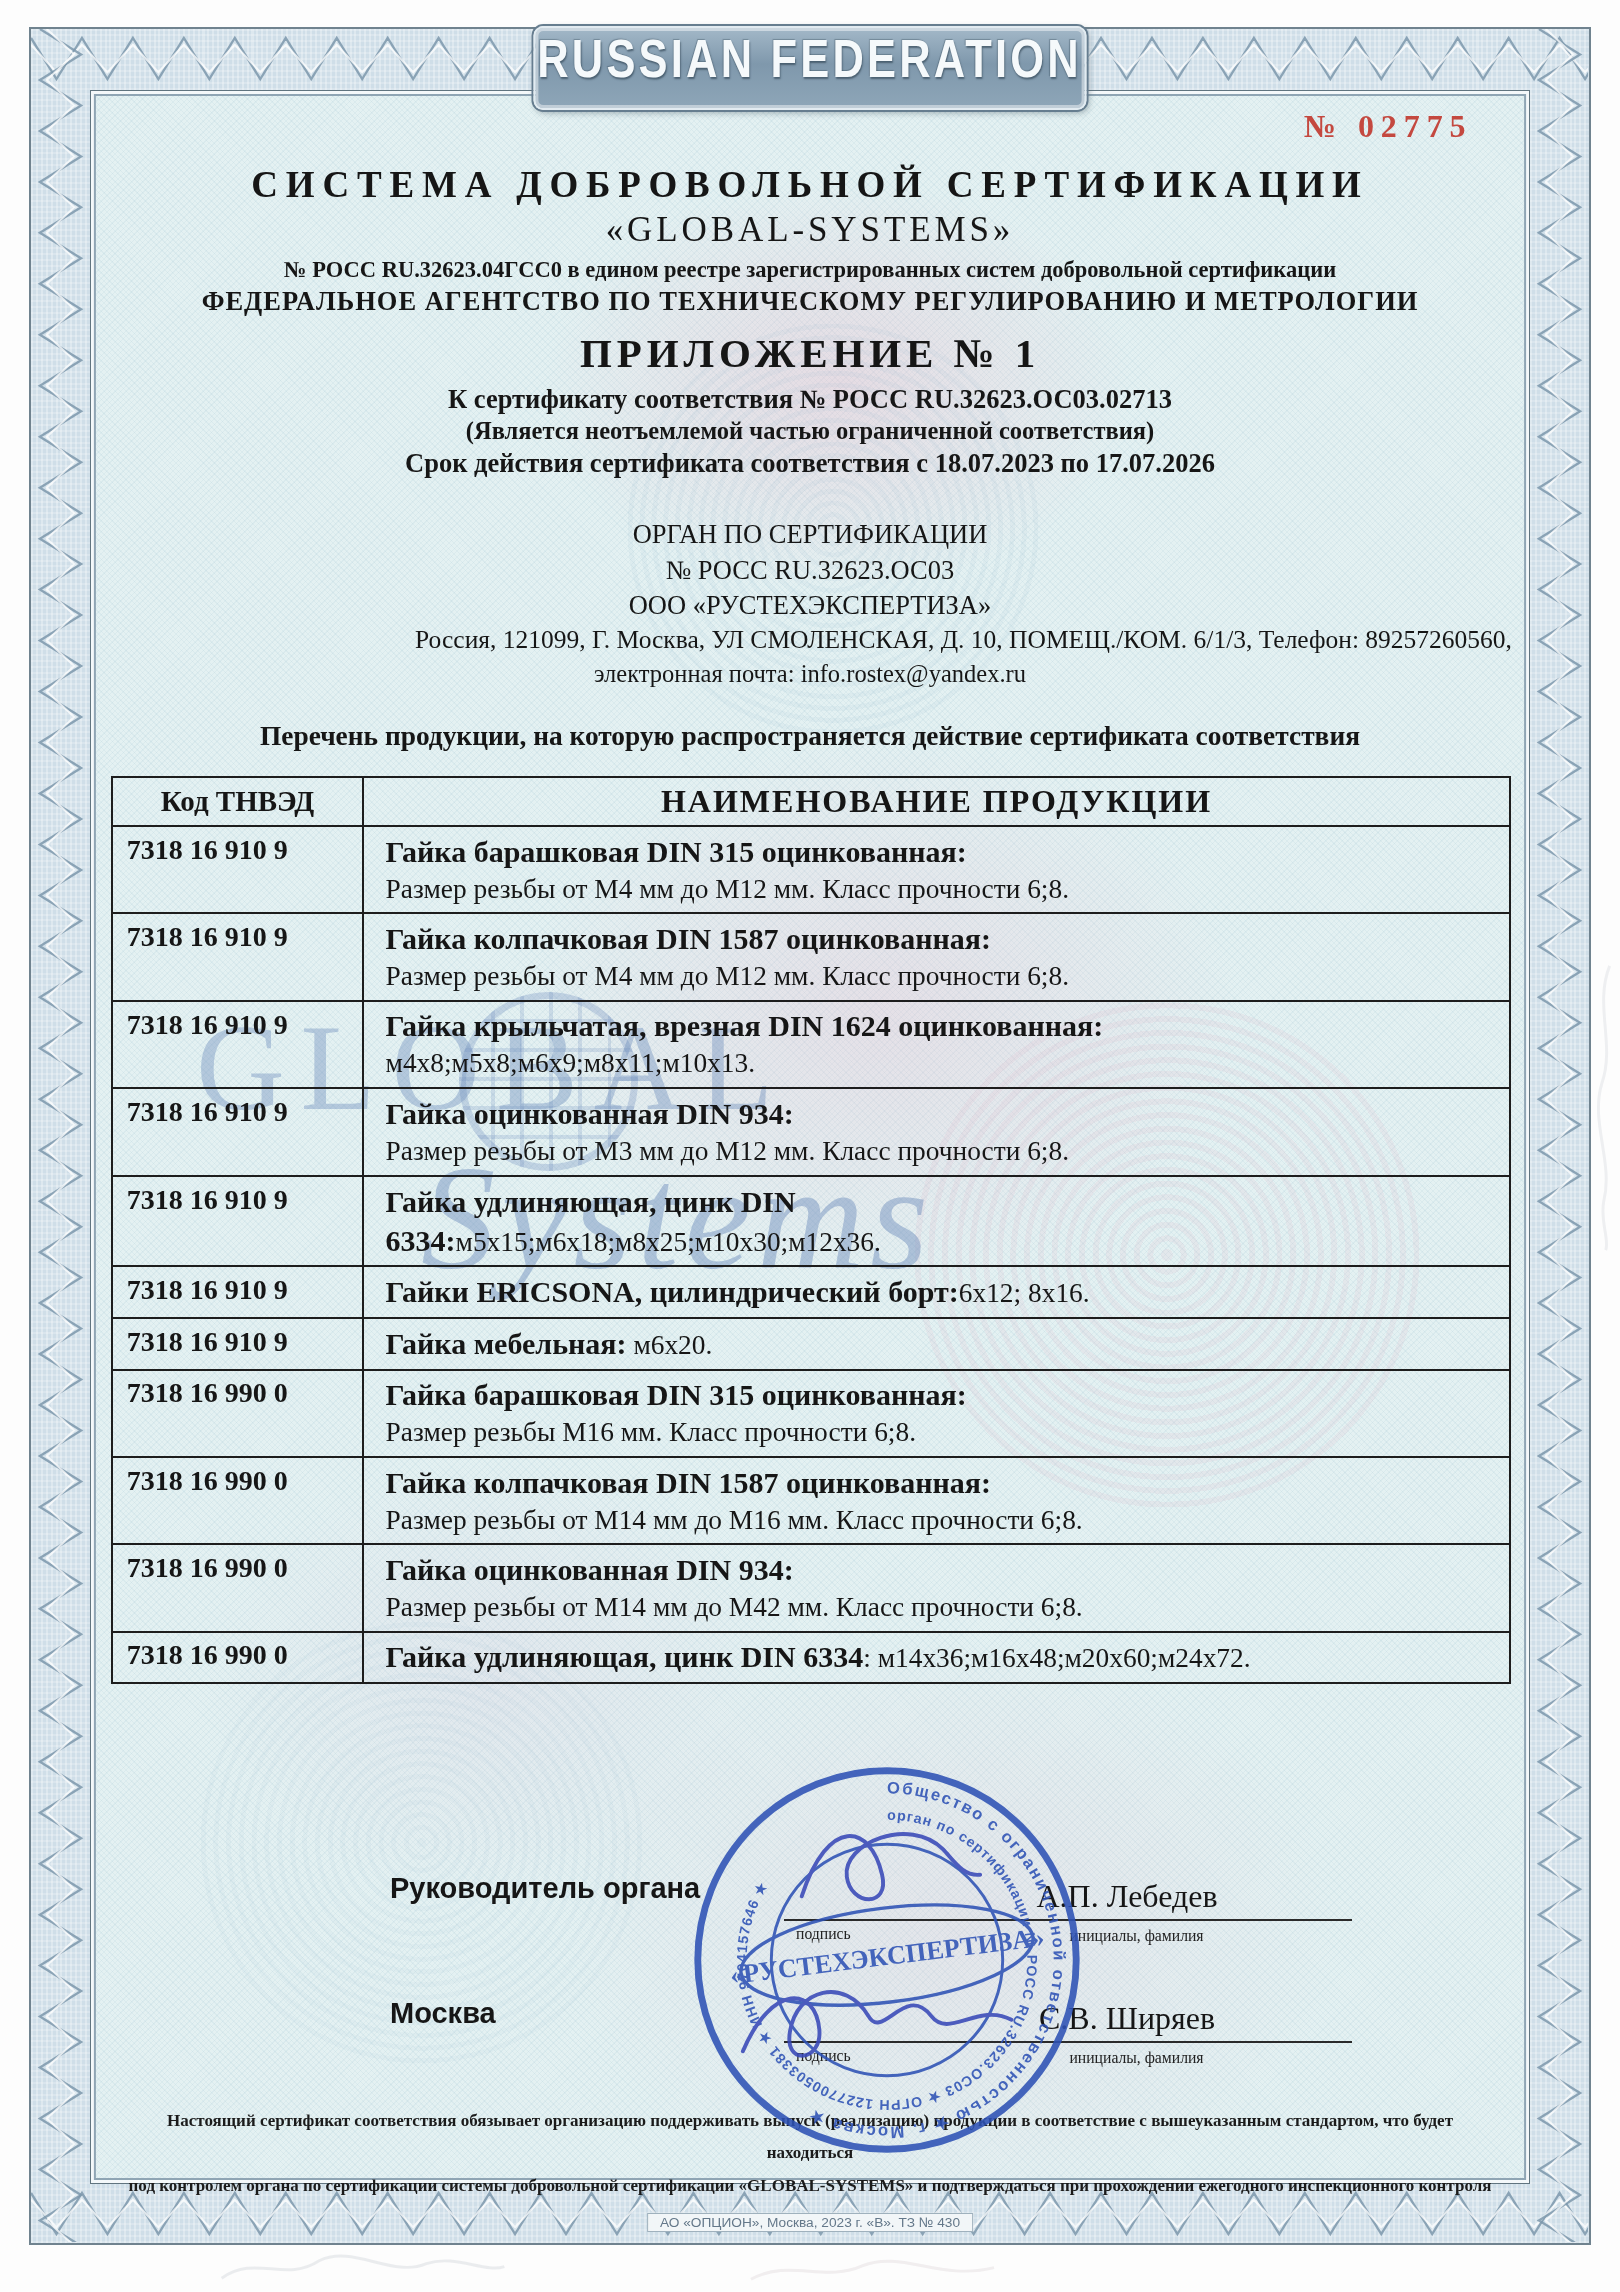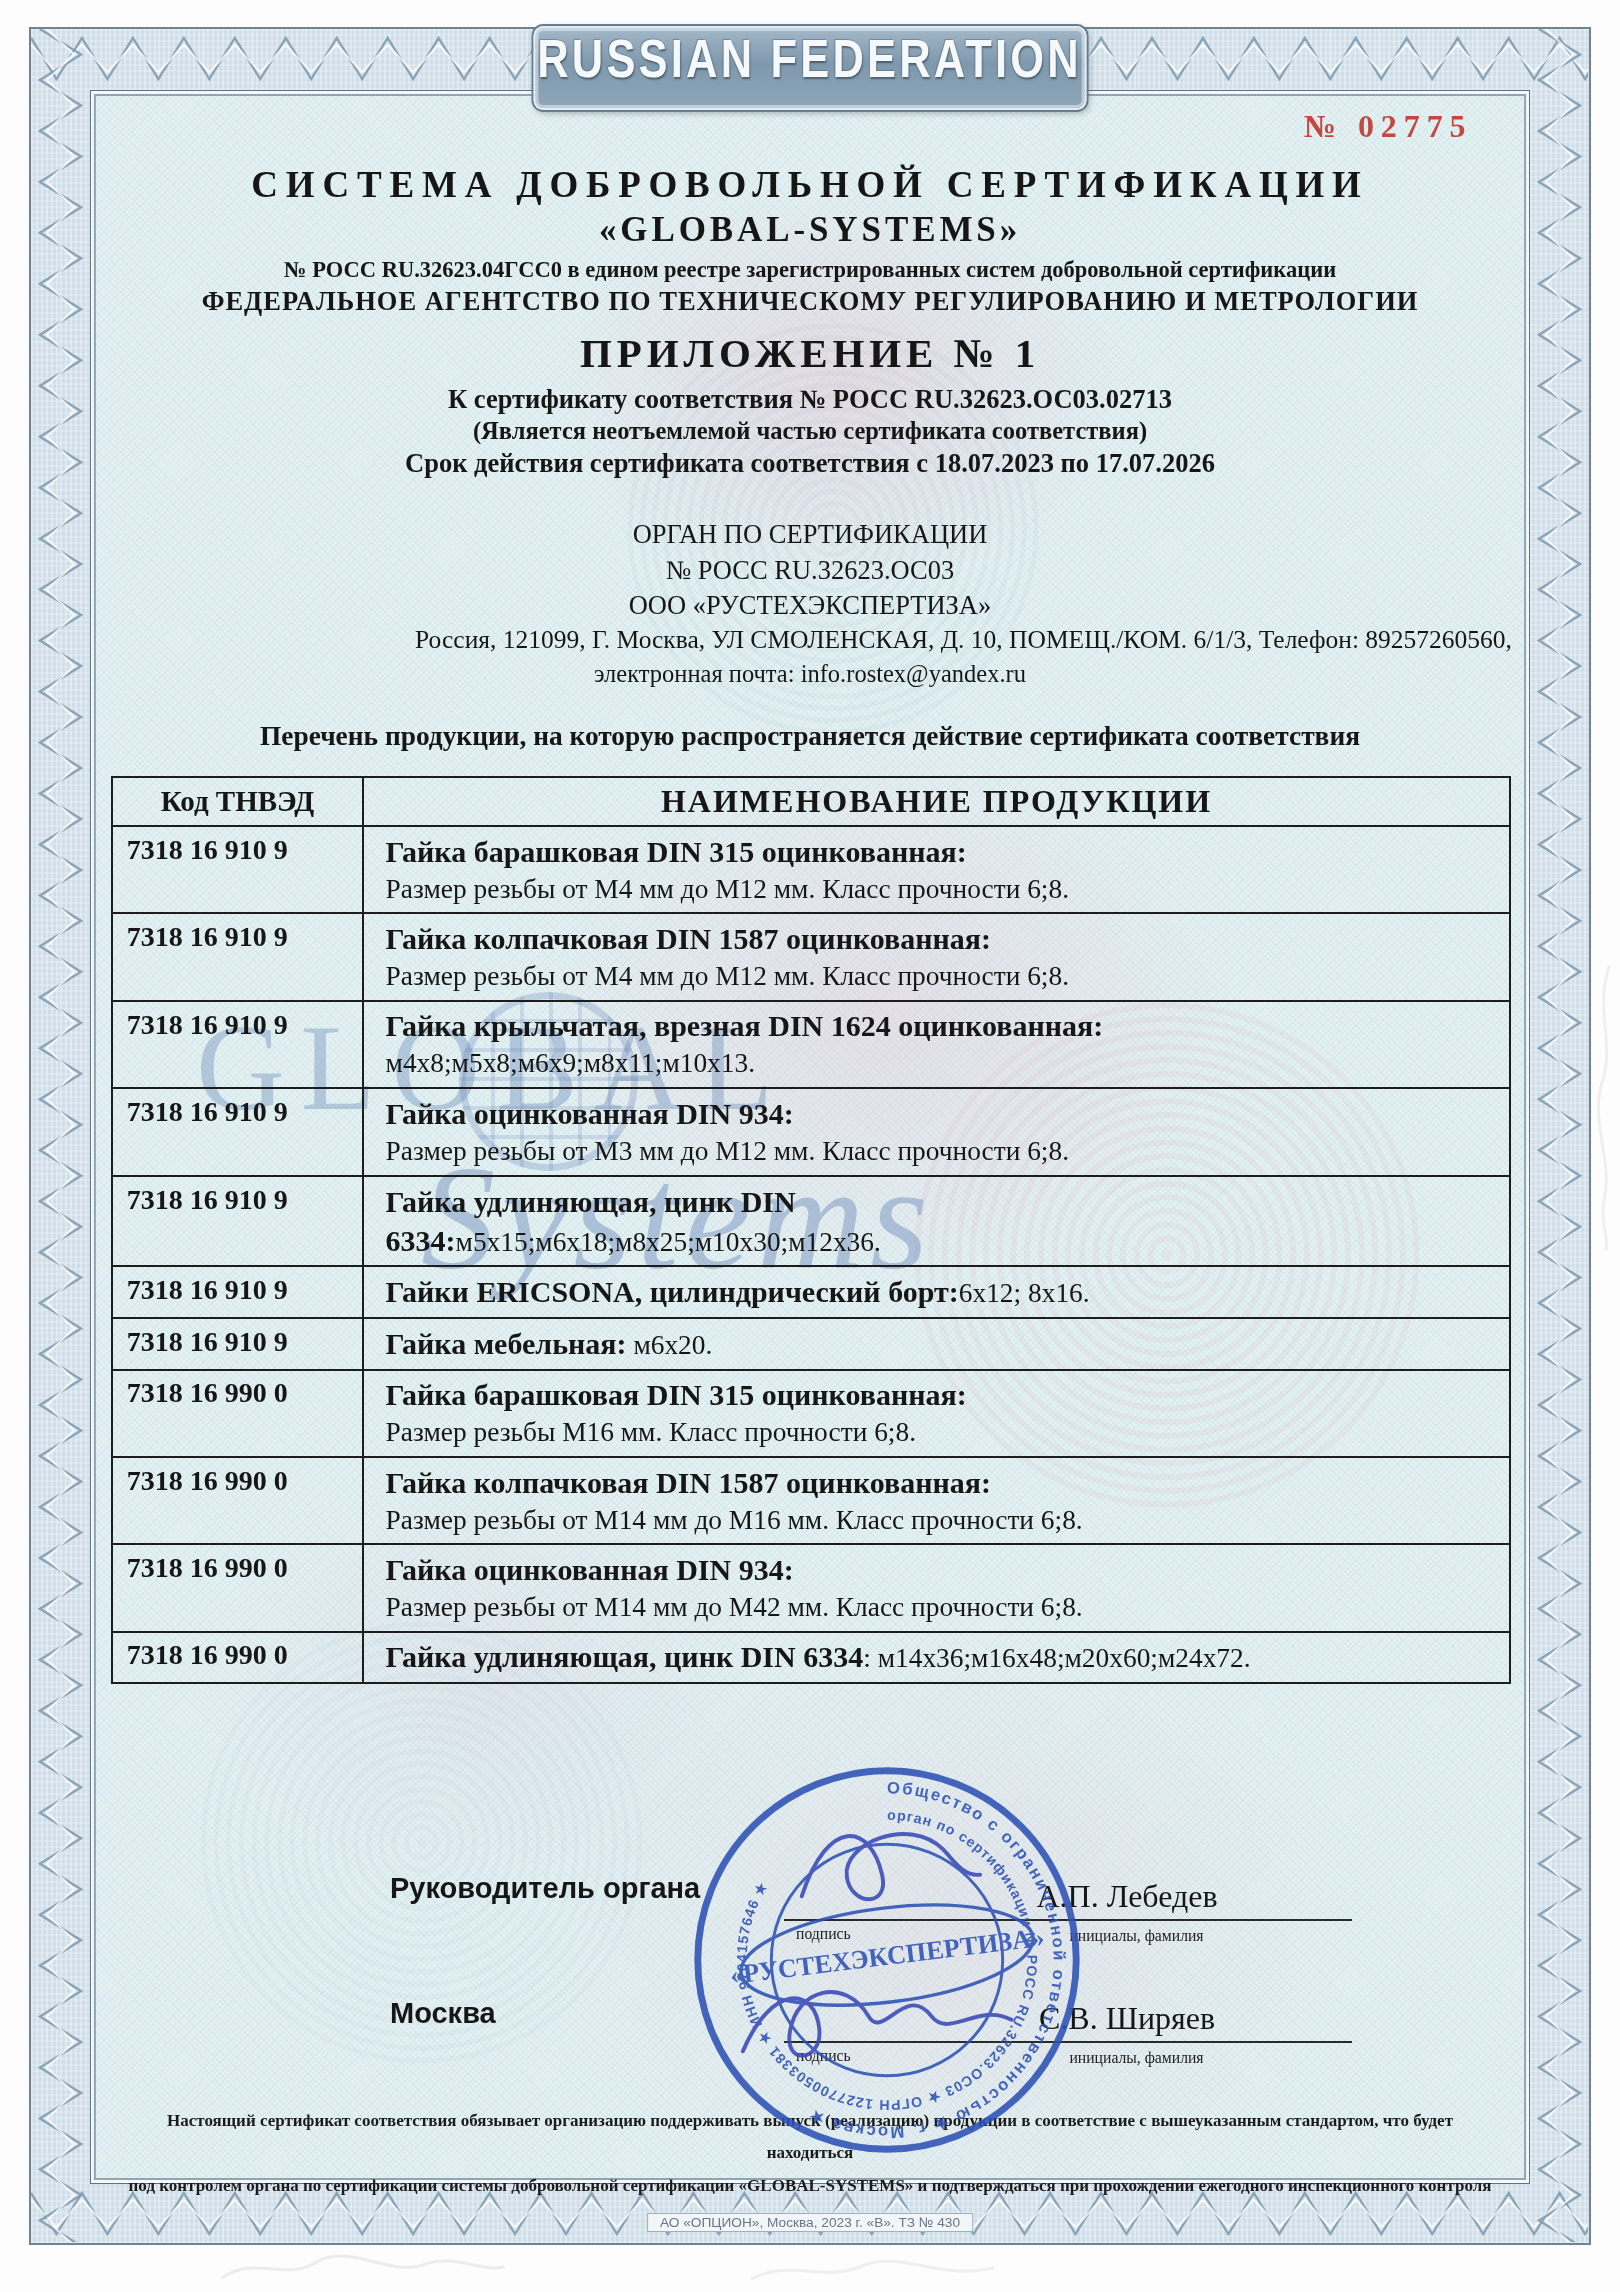--- a/index.html
+++ b/index.html
@@ -57,21 +57,21 @@
          box-shadow:0 0 0 2px #667d8f, inset 0 0 0 2.9px rgba(255,255,255,.45), 2px 2.9px 5.9px rgba(70,90,105,.45);
          display:flex;align-items:flex-start;justify-content:center;}
   .badge span{font-family:"Liberation Sans",sans-serif;font-weight:bold;font-size:53px;color:#f5f9fb;
               letter-spacing:3.9px;transform:scaleX(.82);white-space:nowrap;
               text-shadow:1px 2px 2px rgba(45,65,80,.65), -1px -1px 1px rgba(45,65,80,.35);}
   .cert-number{position:absolute;top:108px;left:1304px;z-index:3;font-weight:bold;font-size:32px;
                letter-spacing:6.9px;color:#c4483f;}
 
   .cline{position:absolute;left:108px;right:108px;text-align:center;z-index:3;white-space:nowrap;}
   .t-system{top:163px;font-size:37px;font-weight:bold;letter-spacing:7.8px;}
-  .t-sysname{top:210px;font-size:35px;font-weight:bold;letter-spacing:3.9px;}
+  .t-sysname{top:210px;font-size:35px;font-weight:normal;letter-spacing:3.9px;}
   .t-registry{top:257px;font-size:22.5px;font-weight:bold;}
   .t-agency{top:286px;font-size:26.5px;font-weight:bold;letter-spacing:1px;}
   .t-appendix{top:329px;font-size:41px;font-weight:bold;letter-spacing:4.9px;}
   .t-certref{top:384px;font-size:26.5px;font-weight:bold;}
   .t-integral{top:417px;font-size:24.5px;font-weight:bold;}
   .t-validity{top:448px;font-size:26.5px;font-weight:bold;}
   .t-orghead{top:519px;font-size:26.5px;}
   .t-orgnum{top:555px;font-size:26.5px;}
   .t-orgname{top:590px;font-size:26.5px;}
   .t-orgaddr{top:625px;font-size:25.5px;text-align:right;}
@@ -150,21 +150,21 @@
     <span>RUSSIAN FEDERATION</span>
   </div>
   <div class="cert-number">№ 02775</div>
 
   <div class="cline t-system">СИСТЕМА ДОБРОВОЛЬНОЙ СЕРТИФИКАЦИИ</div>
   <div class="cline t-sysname">«GLOBAL-SYSTEMS»</div>
   <div class="cline t-registry">№ РОСС RU.32623.04ГСС0 в едином реестре зарегистрированных систем добровольной сертификации</div>
   <div class="cline t-agency">ФЕДЕРАЛЬНОЕ АГЕНТСТВО ПО ТЕХНИЧЕСКОМУ РЕГУЛИРОВАНИЮ И МЕТРОЛОГИИ</div>
   <div class="cline t-appendix">ПРИЛОЖЕНИЕ № 1</div>
   <div class="cline t-certref">К сертификату соответствия № РОСС RU.32623.ОС03.02713</div>
-  <div class="cline t-integral">(Является неотъемлемой частью сертификата соответствия)</div>
+  <div class="cline t-integral">(Является неотъемлемой частью ограниченной соответствия)</div>
   <div class="cline t-validity">Срок действия сертификата соответствия с 18.07.2023 по 17.07.2026</div>
 
   <div class="cline t-orghead">ОРГАН ПО СЕРТИФИКАЦИИ</div>
   <div class="cline t-orgnum">№ РОСС RU.32623.ОС03</div>
   <div class="cline t-orgname">ООО «РУСТЕХЭКСПЕРТИЗА»</div>
   <div class="cline t-orgaddr">Россия, 121099, Г. Москва, УЛ СМОЛЕНСКАЯ, Д. 10, ПОМЕЩ./КОМ. 6/1/3, Телефон: 89257260560,</div>
   <div class="cline t-orgmail">электронная почта: info.rostex@yandex.ru</div>
   <div class="cline t-intro">Перечень продукции, на которую распространяется действие сертификата соответствия</div>
 
   <table class="products">

